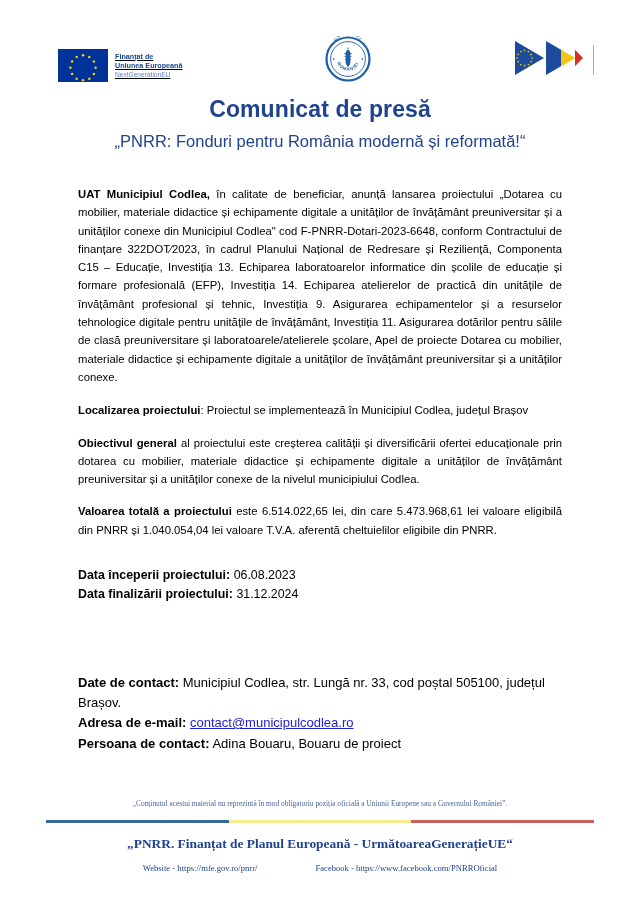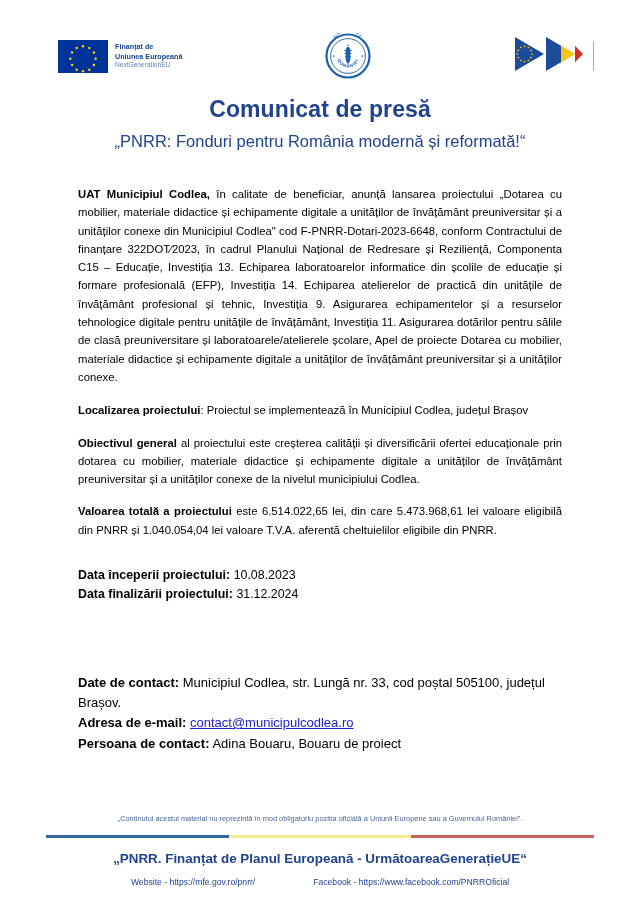--- a/index.html
+++ b/index.html
@@ -12,25 +12,26 @@
     height: 905px;
     font-family: "Liberation Sans", sans-serif;
     color: #000000;
     overflow: hidden;
     position: relative;
   }
 
   
   .logo-bar {
     display: flex;
-    align-items: center;
+    align-items: flex-end;
     justify-content: space-between;
     padding: 30px 46px 0 58px;
     height: 52px;
     box-sizing: content-box;
+    text-decoration: underline;
   }
 
   
   .eu-logo {
     display: flex;
     align-items: center;
     gap: 7px;
   }
   .eu-flag {
     width: 50px;
@@ -128,22 +129,23 @@
   .link {
     color: #2222cc;
     text-decoration: underline;
   }
 
   
   .footer {
     position: absolute;
     left: 0;
     right: 0;
-    bottom: 4px;
+    bottom: 18px;
     padding: 0 46px 14px 46px;
+    font-family: Liberation Serif, serif;
   }
   .disclaimer {
     text-align: center;
     font-size: 7.4px;
     color: #4a6496;
     margin: 0 0 11px 0;
     line-height: 1.4;
   }
   .tricolor {
     display: flex;
@@ -260,21 +262,21 @@
 
   <p class="body"><span class="b">UAT Municipiul Codlea,</span><span> în calitate de beneficiar, anunță lansarea proiectului „Dotarea cu mobilier, materiale didactice și echipamente digitale a unităților de învățământ preuniversitar și a unităților conexe din Municipiul Codlea" cod F-PNRR-Dotari-2023-6648, conform Contractului de finanțare 322DOT∕2023, în cadrul Planului Național de Redresare și Reziliență, Componenta C15 – Educație, Investiția 13. Echiparea laboratoarelor informatice din școlile de educație și formare profesională (EFP), Investiția 14. Echiparea atelierelor de practică din unitățile de învățământ profesional și tehnic, Investiția 9. Asigurarea echipamentelor și a resurselor tehnologice digitale pentru unitățile de învățământ, Investiția 11. Asigurarea dotărilor pentru sălile de clasă preuniversitare și laboratoarele/atelierele școlare, Apel de proiecte Dotarea cu mobilier, materiale didactice și echipamente digitale a unităților de învățământ preuniversitar și a unităților conexe.</span></p>
 
   <p class="body tight"><span class="b">Localizarea proiectului</span><span>: Proiectul se implementează în Municipiul Codlea, județul Brașov</span></p>
 
   <p class="body tight"><span class="b">Obiectivul general</span><span> al proiectului este creșterea calității și diversificării ofertei educaționale prin dotarea cu mobilier, materiale didactice și echipamente digitale a unităților de învățământ preuniversitar și a unităților conexe de la nivelul municipiului Codlea.</span></p>
 
   <p class="body"><span class="b">Valoarea totală a proiectului</span><span> este 6.514.022,65 lei, din care 5.473.968,61 lei valoare eligibilă din PNRR și 1.040.054,04 lei valoare T.V.A. aferentă cheltuielilor eligibile din PNRR.</span></p>
 
   <div class="dates">
-    <div class="row"><span class="b">Data începerii proiectului:</span> <span>10.08.2023</span></div>
+    <div class="row"><span class="b">Data începerii proiectului:</span> <span>06.08.2023</span></div>
     <div class="row"><span class="b">Data finalizării proiectului:</span> <span>31.12.2024</span></div>
   </div>
 
   <div class="contact">
     <p class="line"><span class="b">Date de contact:</span><span> Municipiul Codlea, str. Lungă nr. 33, cod poștal 505100, județul Brașov.</span></p>
     <p class="line"><span class="b">Adresa de e-mail:</span> <a class="link" href="#">contact@municipulcodlea.ro</a></p>
     <p class="line"><span class="b">Persoana de contact:</span><span> Adina Bouaru, Bouaru de proiect</span></p>
   </div>
 
 </div>

